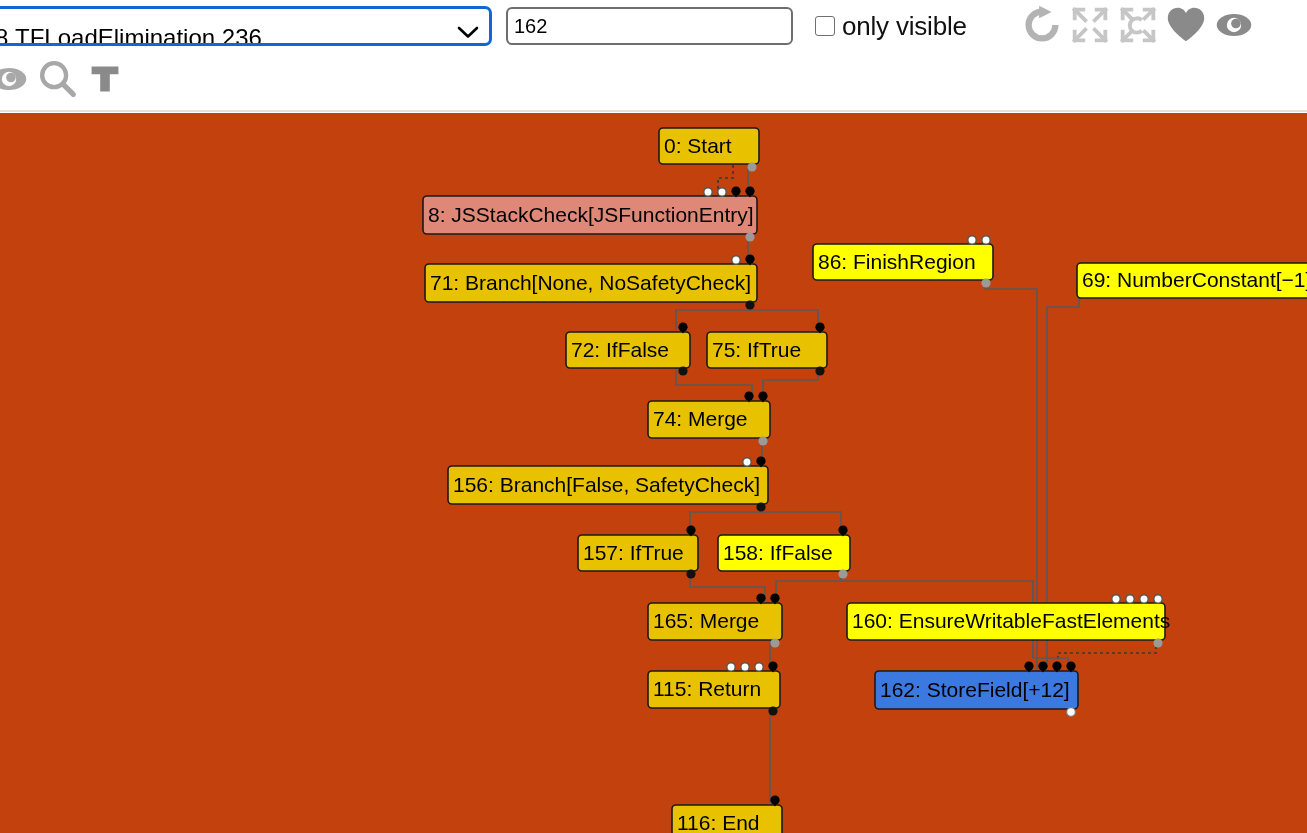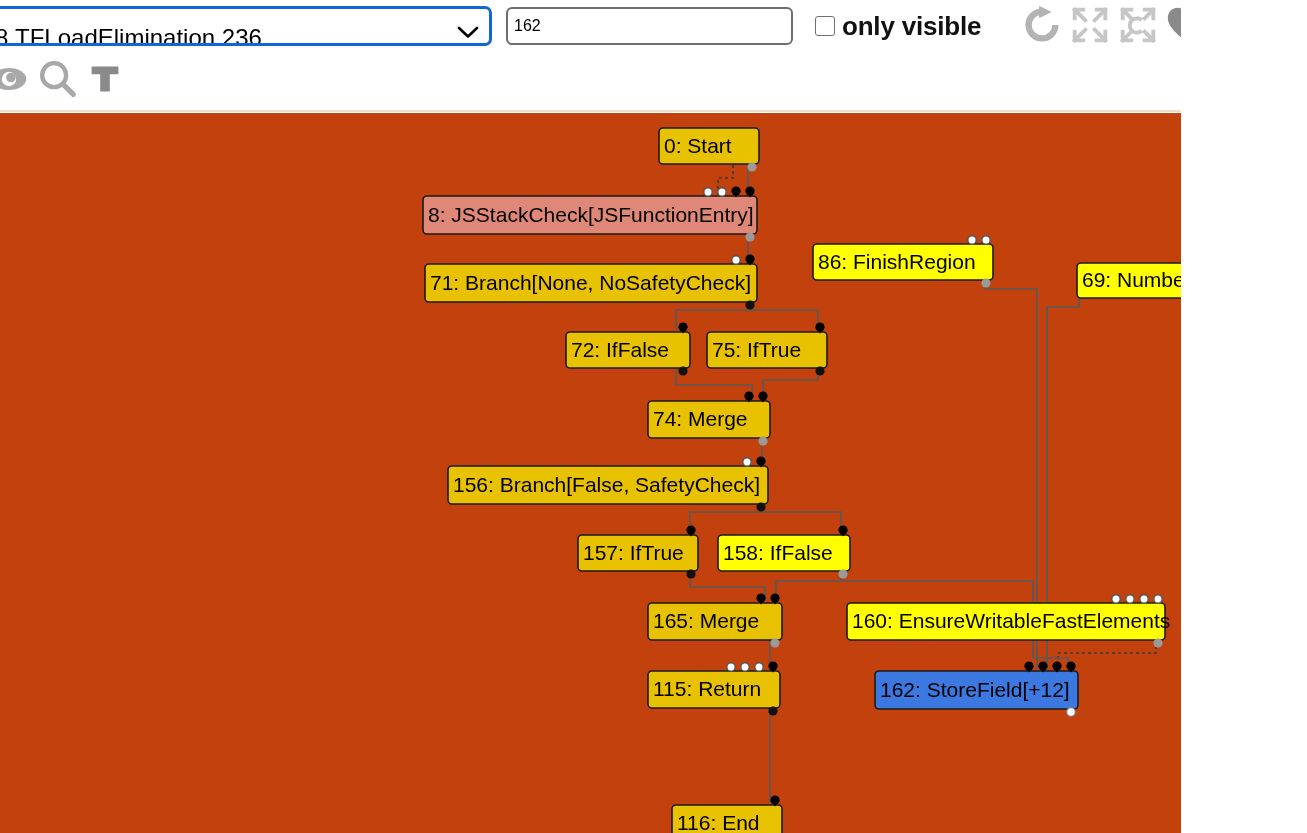--- a/index.html
+++ b/index.html
@@ -8,21 +8,21 @@
     padding: 0;
     width: 1307px;
     height: 833px;
     overflow: hidden;
     background: #ffffff;
     font-family: "Liberation Sans", sans-serif;
   }
 
   #app {
     position: relative;
-    width: 1181px;
+    width: 1307px;
     height: 833px;
     overflow: hidden;
   }
 
   
   #toolbar {
     position: absolute;
     left: 0; top: 0;
     width: 1307px;
     height: 112px;
@@ -79,38 +79,37 @@
   }
 
   .search-input {
     position: absolute;
     left: 506px;
     top: 7px;
     width: 287px;
     height: 38px;
     box-sizing: border-box;
     font-family: "Liberation Sans", sans-serif;
-    font-size: 16px;
+    font-size: 20px;
     padding: 0 6px;
     color: #000;
     background: #fff;
     border: 2px solid #6e6e6e;
     border-radius: 6px;
     outline: none;
   }
 
   .only-visible-wrap {
     position: absolute;
     left: 815px;
     top: 7px;
     height: 38px;
     display: flex;
     align-items: center;
     gap: 7px;
-    font-weight: bold;
   }
   .chk {
     width: 20px;
     height: 20px;
     box-sizing: border-box;
     border: 1.6px solid #707070;
     border-radius: 3px;
     background: #fff;
     display: inline-block;
     flex: 0 0 auto;

